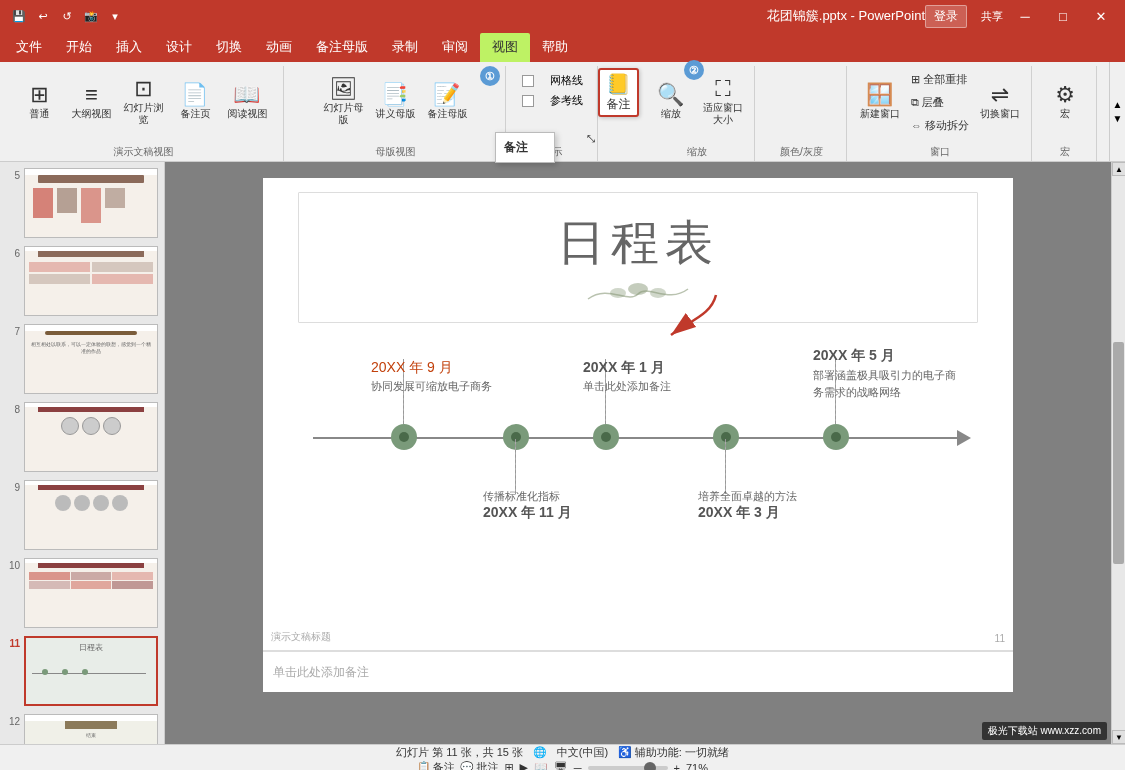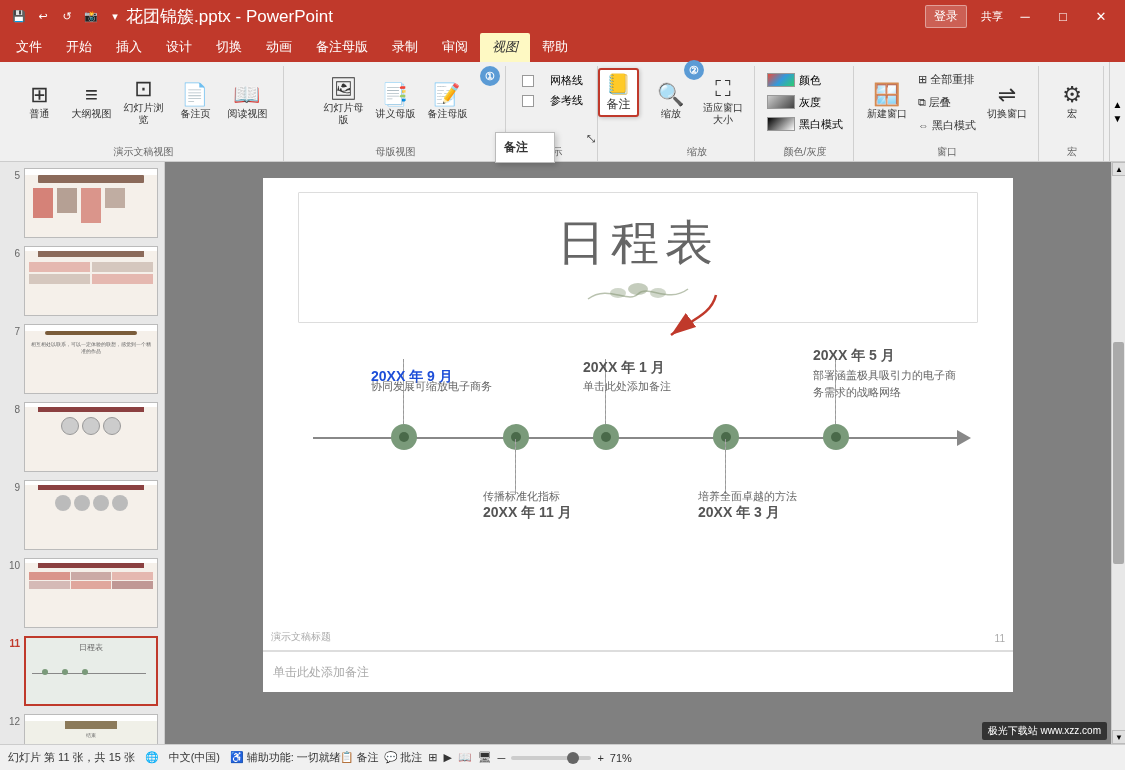--- a/index.html
+++ b/index.html
@@ -9,21 +9,21 @@
     .title-bar {
       height: 32px;
       background: #c0392b;
       display: flex;
       align-items: center;
       justify-content: space-between;
       padding: 0 8px;
       color: white;
     }
     .title-bar-left { display: flex; align-items: center; gap: 4px; }
-    .title-bar-center { flex: 1; text-align: left; font-size: 17px; }
+    .title-bar-center { flex: 1; text-align: right; font-size: 13px; }
     .title-bar-right { display: flex; align-items: center; gap: 6px; }
     .title-btn { width: 32px; height: 20px; display: flex; align-items: center; justify-content: center; cursor: pointer; font-size: 13px; background: transparent; border: none; color: white; }
     .quick-access { display: flex; align-items: center; gap: 2px; }
     .qa-btn { width: 22px; height: 22px; display: flex; align-items: center; justify-content: center; cursor: pointer; color: white; font-size: 11px; border-radius: 2px; }
     .login-btn { background: rgba(255,255,255,0.2); border: 1px solid rgba(255,255,255,0.4); color: white; padding: 2px 8px; border-radius: 2px; cursor: pointer; font-size: 12px; }
 
     
     .ribbon-tabs {
       height: 30px;
       background: #c0392b;
@@ -32,23 +32,22 @@
       padding: 0 4px;
     }
     .ribbon-tab {
       padding: 5px 12px 6px;
       color: white;
       cursor: pointer;
       font-size: 13px;
       border-radius: 2px 2px 0 0;
     }
     .ribbon-tab.active {
-      background: #fef9c3;
+      background: #bef264;
       color: #333;
-      font-style: italic;
     }
 
     
     .ribbon-content {
       height: 100px;
       background: #f0f0f0;
       border-bottom: 1px solid #ccc;
       display: flex;
       align-items: stretch;
       padding: 4px 4px 0;
@@ -190,20 +189,21 @@
       display: flex;
       align-items: center;
       justify-content: flex-start;
       padding: 0 8px;
       font-size: 11px;
       color: #333;
       position: absolute;
       bottom: 0;
       left: 0;
       right: 0;
+      flex-direction: column;
     }
     .status-left { display: flex; align-items: center; gap: 10px; }
     .status-right { display: flex; align-items: center; gap: 6px; }
     .zoom-slider { width: 80px; height: 4px; background: #ccc; border-radius: 2px; position: relative; display: inline-block; }
     .zoom-handle { width: 12px; height: 12px; background: #666; border-radius: 50%; position: absolute; top: -4px; left: 70%; cursor: pointer; }
 
     
     .callout-numbered {
       position: absolute;
       width: 24px;
@@ -371,55 +371,41 @@
       </div>
       <div class="ribbon-btn-large">
         <div class="icon">⛶</div>
         <div class="label">适应窗口大小</div>
       </div>
     </div>
     <div class="ribbon-group-label">缩放</div>
   </div>
 
   <div class="ribbon-group" style="min-width:90px;">
-    <div class="ribbon-items" style="flex-direction:column; gap:2px; padding-top:2px;">
-      <div class="color-btn">
-        <div class="color-swatch" style="background: linear-gradient(135deg,#e74c3c,#3498db,#2ecc71);"></div>
-        <span>颜色</span>
-      </div>
-      <div class="color-btn">
-        <div class="color-swatch" style="background: linear-gradient(135deg,#ccc,#888,#444);"></div>
-        <span>灰度</span>
-      </div>
-      <div class="color-btn">
-        <div class="color-swatch" style="background: linear-gradient(135deg,#000,#fff);"></div>
-        <span>黑白模式</span>
-      </div>
-    </div>
     <div class="ribbon-group-label">颜色/灰度</div>
   </div>
 
   <div class="ribbon-group" style="min-width:130px;">
     <div class="ribbon-items">
       <div class="ribbon-btn-large">
         <div class="icon">🪟</div>
         <div class="label">新建窗口</div>
       </div>
       <div class="ribbon-col">
         <div class="ribbon-btn-small">
           <span>⊞</span>
           <span>全部重排</span>
         </div>
         <div class="ribbon-btn-small">
           <span>⧉</span>
           <span>层叠</span>
         </div>
         <div class="ribbon-btn-small">
           <span>⇔</span>
-          <span>黑白模式</span>
+          <span>移动拆分</span>
         </div>
       </div>
       <div class="ribbon-btn-large">
         <div class="icon">⇌</div>
         <div class="label">切换窗口</div>
       </div>
     </div>
     <div class="ribbon-group-label">窗口</div>
   </div>
 
@@ -584,21 +570,21 @@
 
         <div style="position:absolute; top:108px; left:30px; right:30px; height:2px; background:#888;"></div>
 
         <div style="position:absolute; top:101px; right:22px; width:0; height:0; border-top:8px solid transparent; border-bottom:8px solid transparent; border-left:14px solid #888;"></div>
 
         <div style="position:absolute; left:108px; top:95px; width:26px; height:26px; border-radius:50%; background:#7a9a7a; display:flex; align-items:center; justify-content:center;">
           <div style="width:10px; height:10px; border-radius:50%; background:#4a6a4a;"></div>
         </div>
 
         <div style="position:absolute; left:120px; top:30px; width:1px; height:65px; background:#aaa; border-left:1px dashed #999;"></div>
-        <div style="position:absolute; left:88px; top:30px; font-size:14px; color:#1d4ed8; font-weight:bold; white-space:nowrap;margin-top:9px;">20XX 年 9 月</div>
+        <div style="position:absolute; left:88px; top:30px; font-size:14px; color:#c2410c; font-weight:normal; white-space:nowrap;">20XX 年 9 月</div>
         <div style="position:absolute; left:88px; top:50px; font-size:11px; color:#666; white-space:nowrap;">协同发展可缩放电子商务</div>
 
         <div style="position:absolute; left:310px; top:95px; width:26px; height:26px; border-radius:50%; background:#7a9a7a; display:flex; align-items:center; justify-content:center;">
           <div style="width:10px; height:10px; border-radius:50%; background:#4a6a4a;"></div>
         </div>
         <div style="position:absolute; left:322px; top:30px; width:1px; height:65px; background:#aaa; border-left:1px dashed #999;"></div>
         <div style="position:absolute; left:300px; top:30px; font-size:14px; color:#555; font-weight:bold; white-space:nowrap;">20XX 年 1 月</div>
         <div style="position:absolute; left:300px; top:50px; font-size:11px; color:#666; white-space:nowrap;">单击此处添加备注</div>
 
         <div style="position:absolute; left:540px; top:95px; width:26px; height:26px; border-radius:50%; background:#7a9a7a; display:flex; align-items:center; justify-content:center;">

